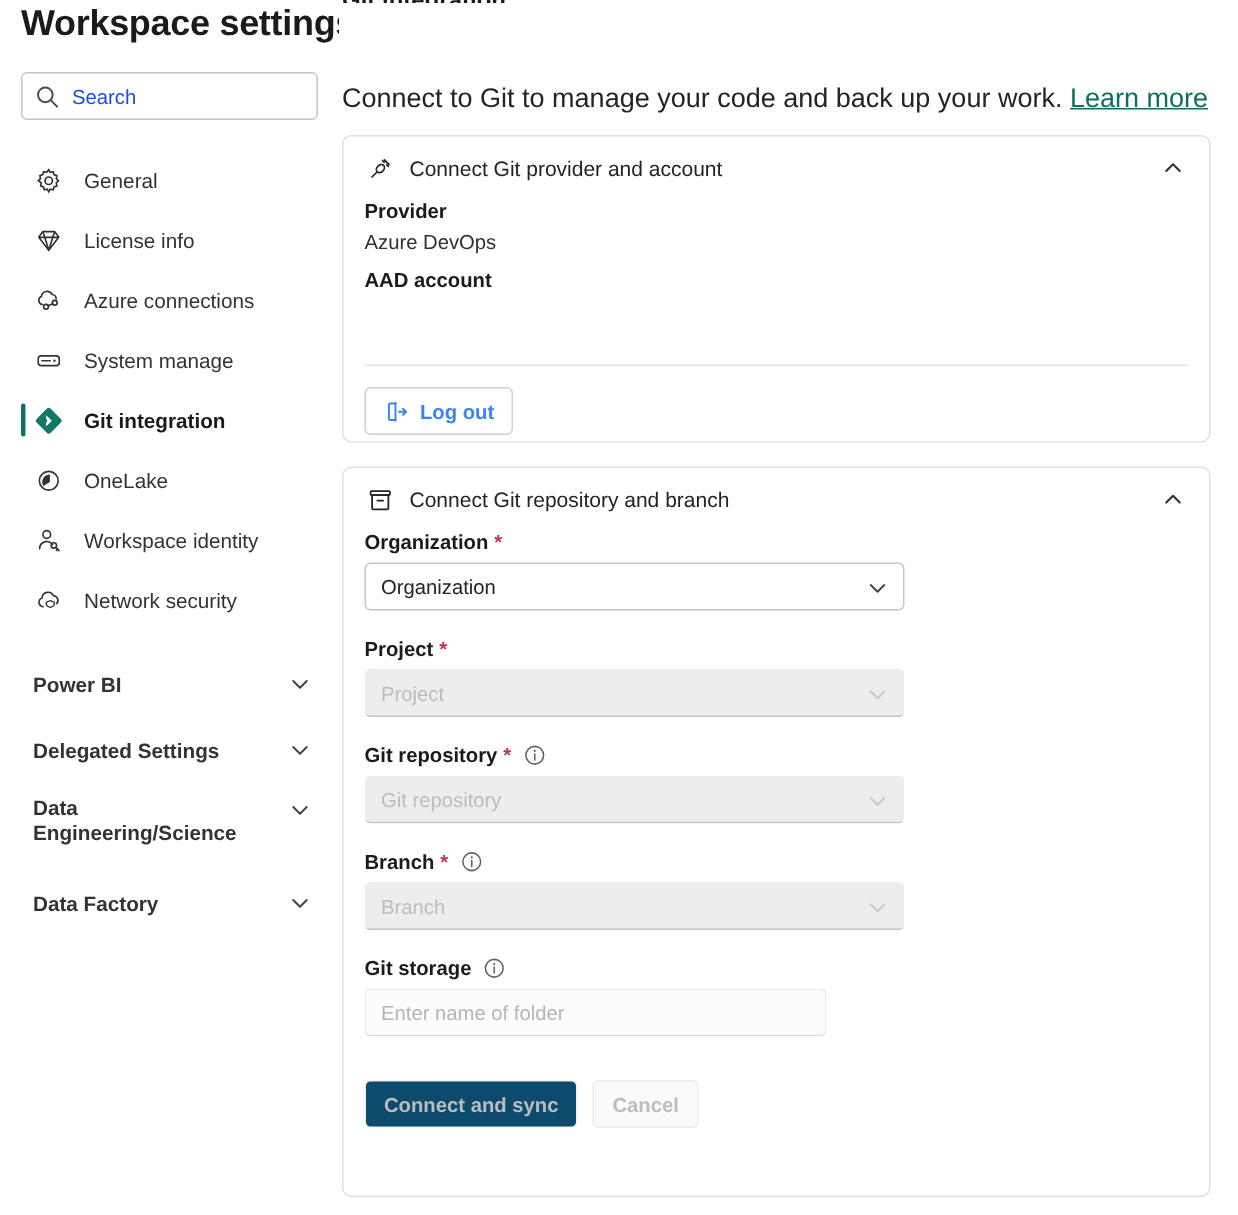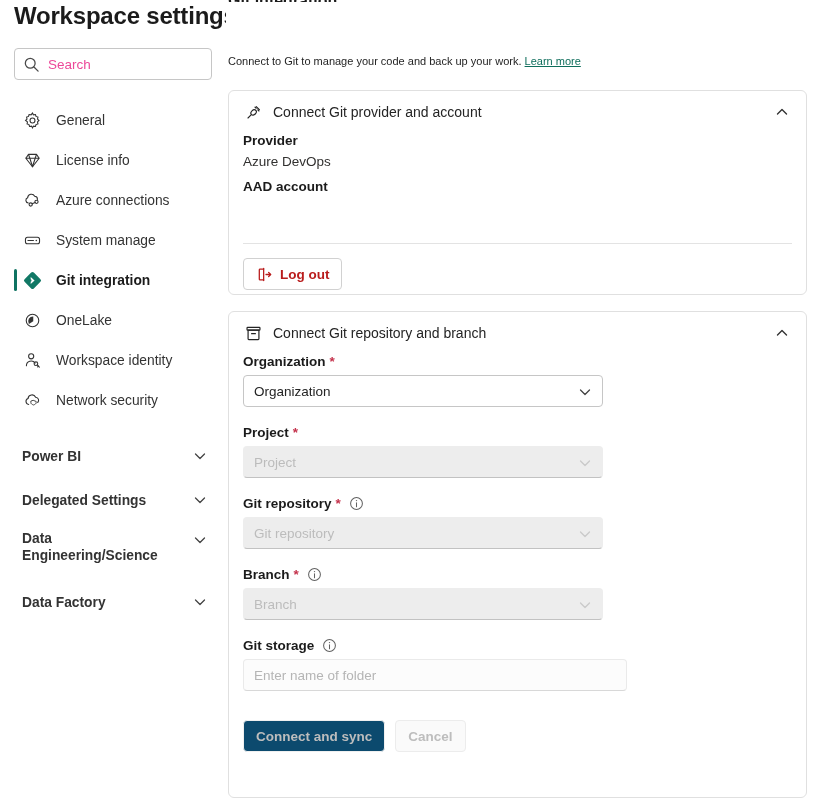--- a/index.html
+++ b/index.html
@@ -40,21 +40,21 @@
     border: 1px solid #c6c6c6;
     border-radius: 4px;
     display: flex;
     align-items: center;
     padding: 0 8px;
     background: #fff;
   }
   .search-box .sicon { width: 17px; height: 17px; flex: 0 0 auto; margin-right: 8px; color:#4a4a4a;}
   .search-box .stext {
     font-size: 13.5px;
-    color: #ec4899;
+    color: #1d4ed8;
   }
 
   .nav-list { margin-top: 20px; }
 
   .nav-item {
     position: relative;
     display: flex;
     align-items: center;
     height: 40px;
     padding-left: 22px;
@@ -120,21 +120,21 @@
     font-size: 16px;
     font-weight: bold;
     color: #1b1b1b;
     height: 10px;
     overflow: hidden;
   }
 
   .subtitle {
     position: absolute;
     left: 2px; top: 55px;
-    font-size: 11px;
+    font-size: 18px;
     color: #242424;
     white-space: nowrap;
   }
   .subtitle a {
     color: #0f6e5c;
     text-decoration: underline;
   }
 
   
   .card {
@@ -198,21 +198,21 @@
     display: inline-flex;
     align-items: center;
     justify-content: center;
     height: 32px;
     padding: 0 12px;
     border: 1px solid #d1d1d1;
     border-radius: 4px;
     background: #fff;
     font-size: 13.5px;
     font-weight: bold;
-    color: #b91c1c;
+    color: #3b82f6;
     cursor: pointer;
   }
   .btn .bicon { width: 17px; height: 17px; margin-right: 7px; display:flex; }
   .btn.disabled {
     background: #0c4a6e;
     border-color: #f0f0f0;
     color: #bdbdbd;
     cursor: default;
   }
   .btn.ghost-disabled {
@@ -246,21 +246,21 @@
   .select.disabled {
     background: #ededed;
     border: 1px solid #ededed;
     border-bottom: 1px solid #c2c2c2;
     color: #bcbcbc;
     cursor: default;
   }
   .select.disabled .chev { color: #c9c9c9; }
 
   .textinput {
-    width: 384px;
+    width: 308px;
     height: 32px;
     border: 1px solid #eaeaea;
     border-bottom: 1px solid #d8d8d8;
     border-radius: 4px;
     background: #fcfcfc;
     padding: 0 10px;
     font-size: 13.5px;
     color: #b5b5b5;
     font-family: "Liberation Sans", sans-serif;
     outline: none;

